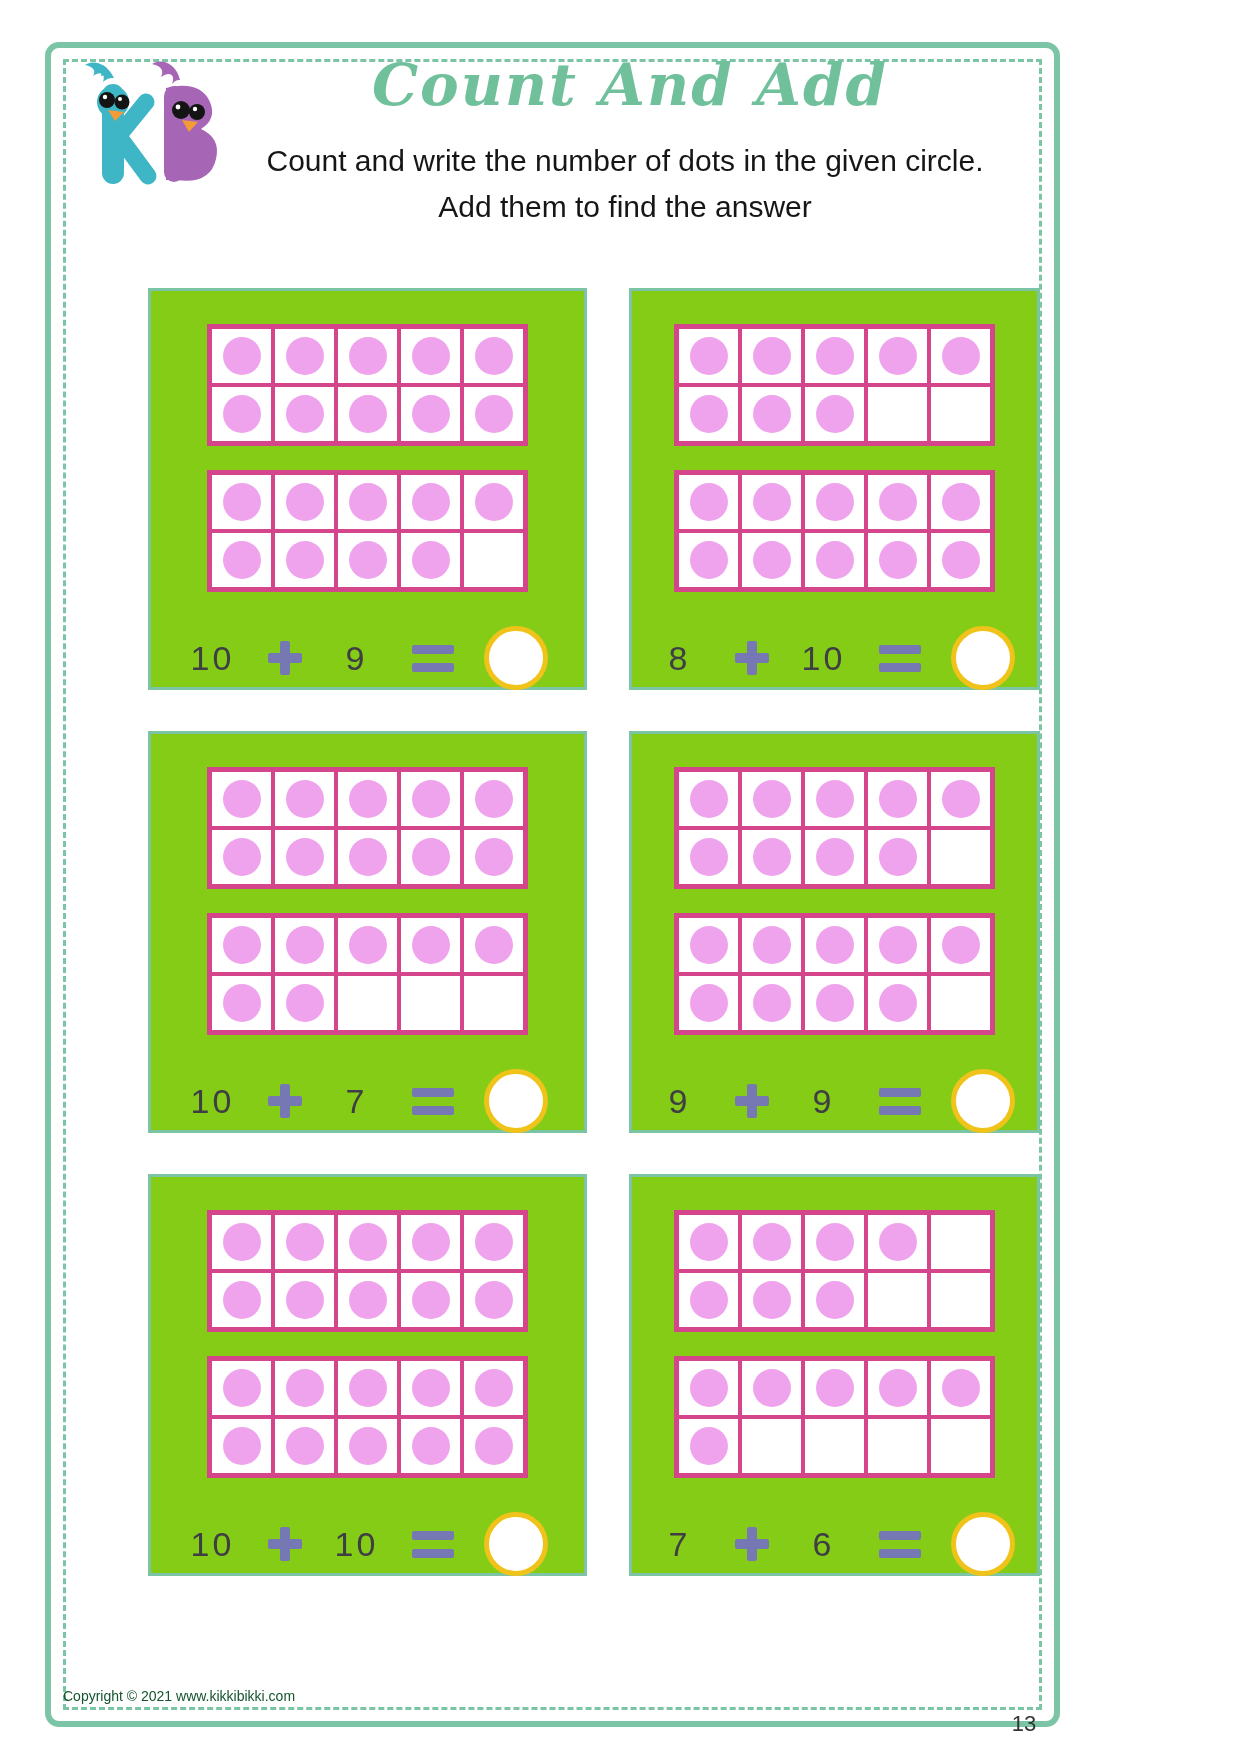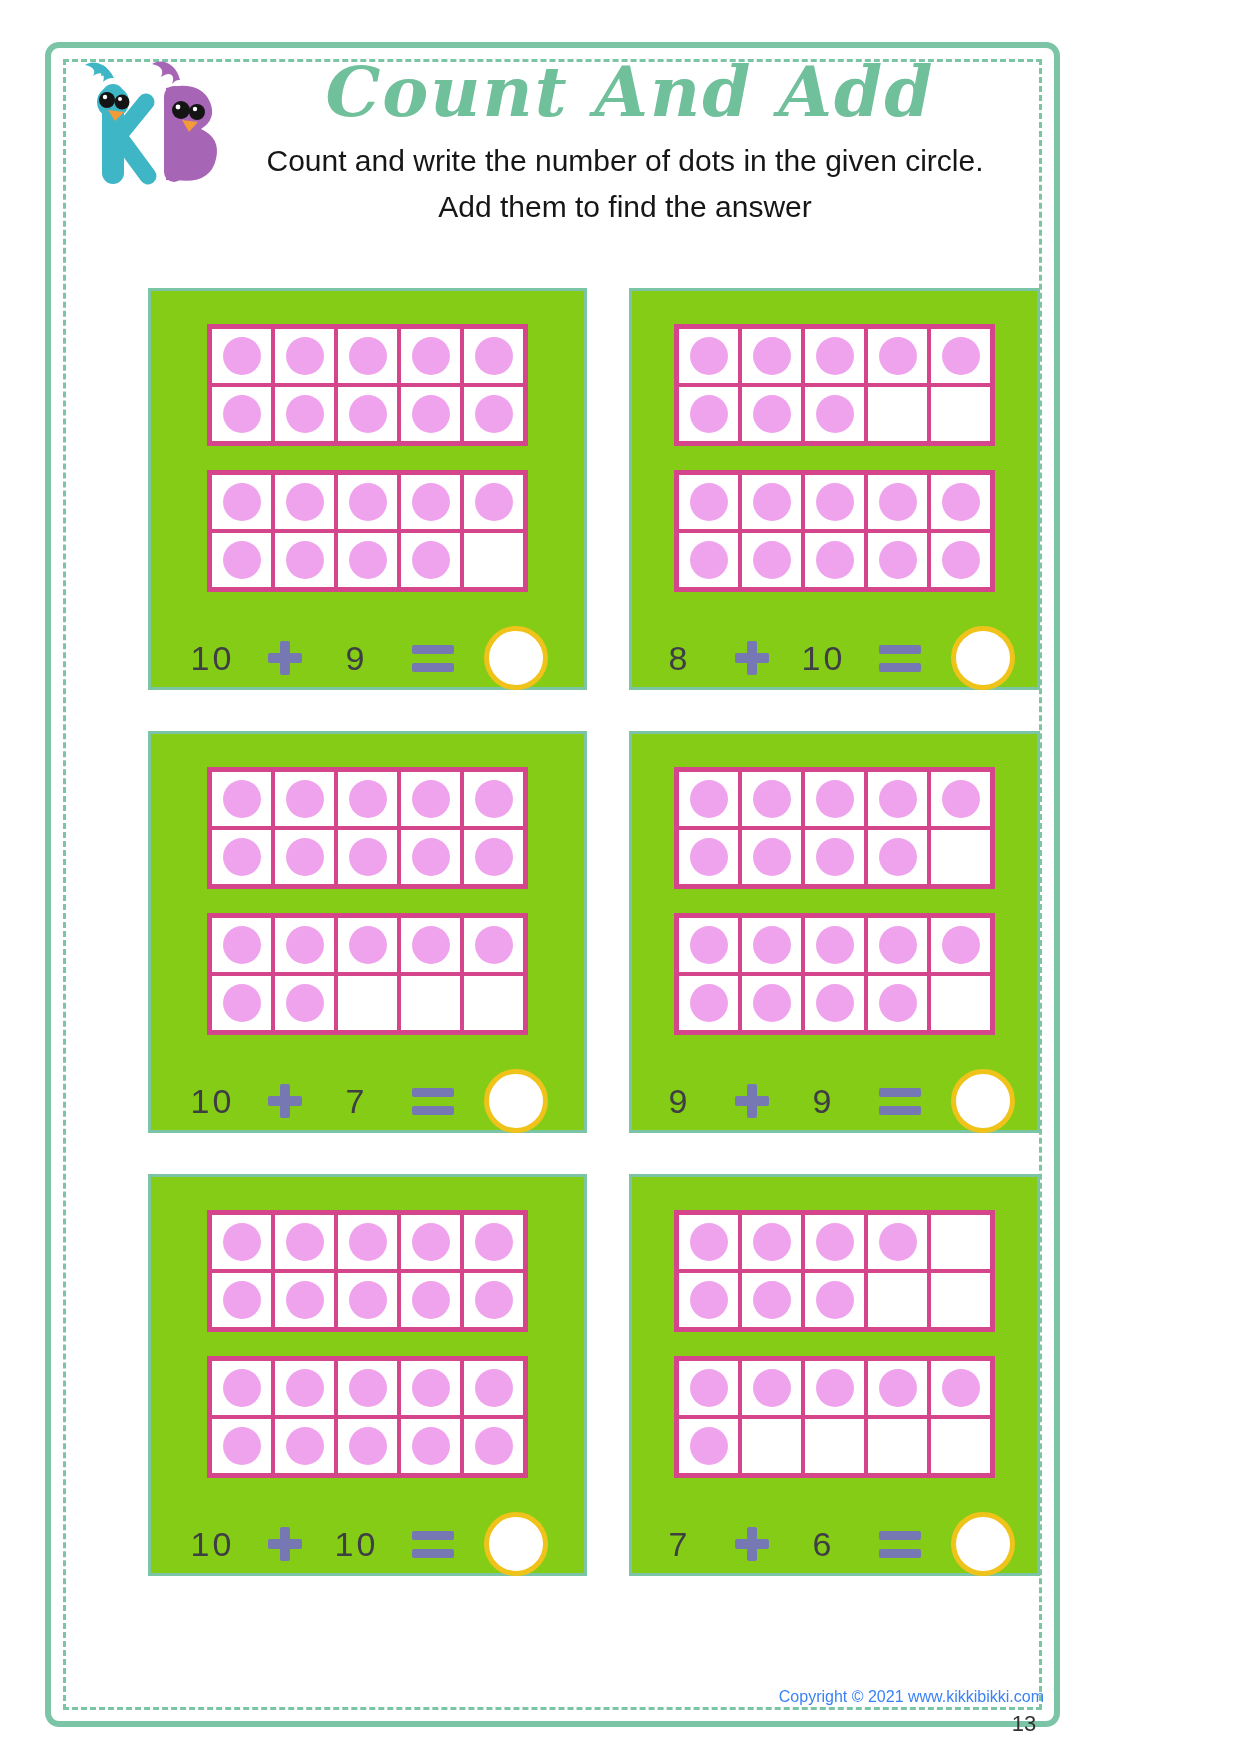--- a/index.html
+++ b/index.html
@@ -15,21 +15,21 @@
   body{background:#fff;}
   .page{position:relative;width:1244px;height:1755px;background:#ffffff;
         font-family:"Liberation Sans",sans-serif;overflow:hidden;}
   .outer-border{position:absolute;left:45px;top:42px;width:1015px;height:1685px;
         border:6px solid var(--teal-border);border-radius:14px;}
   .inner-border{position:absolute;left:12px;top:11px;right:12px;bottom:11px;
         border:3px dashed var(--teal-border);}
   .logo{position:absolute;left:80px;top:58px;width:150px;height:140px;}
   .title{position:absolute;left:260px;top:54px;width:740px;text-align:center;
         font-family:"DejaVu Serif",serif;font-style:italic;font-weight:bold;
-        font-size:69px;line-height:1.1;color:var(--title-green);letter-spacing:2px;}
+        font-size:58px;line-height:1.1;color:var(--title-green);letter-spacing:2px;}
   .instr{position:absolute;left:150px;width:950px;text-align:center;
         font-size:30px;color:#161616;}
   .instr.l1{top:144px;}
   .instr.l2{top:190px;}
   .problems-grid{position:absolute;left:148px;top:288px;
         display:grid;grid-template-columns:439px 411px;grid-template-rows:repeat(3,402px);
         column-gap:42px;row-gap:41px;}
   .problem{border:3px solid var(--teal-border);background:#84cc16;
         display:flex;flex-direction:column;align-items:center;}
   .frame{display:grid;grid-template-columns:repeat(5,59px);grid-auto-rows:54px;
@@ -41,22 +41,22 @@
   .equation{display:flex;align-items:center;margin-top:34px;gap:30px;}
   .num{font-size:34px;color:var(--digit-gray);min-width:50px;text-align:center;letter-spacing:3px;}
   .plus{position:relative;width:34px;height:34px;flex:0 0 auto;}
   .plus i{position:absolute;background:var(--operator-purple);border-radius:2px;}
   .plus i.h{left:0;top:12px;width:34px;height:10px;}
   .plus i.v{left:12px;top:0;width:10px;height:34px;}
   .equals{display:flex;flex-direction:column;gap:9px;flex:0 0 auto;}
   .equals i{display:block;width:42px;height:9px;background:var(--operator-purple);border-radius:2px;}
   .answer-circle{width:64px;height:64px;border:5px solid var(--circle-yellow);
         border-radius:50%;background:#fff;flex:0 0 auto;}
-  .copyright{position:absolute;top:1688px;left:63px;width:981px;text-align:right;
-        font-size:16px;color:#3b82f6;}
+  .copyright{position:absolute;top:1688px;left:63px;width:981px;text-align:left;
+        font-size:14px;color:#14532d;}
   .page-number{position:absolute;top:1684px;left:1004px;width:40px;text-align:center;
         font-size:22px;color:#333;margin-top:27px;}
 </style>
 </head>
 <body>
 
 <div class="page">
   <div class="outer-border">
     <div class="inner-border"></div>
   </div>

